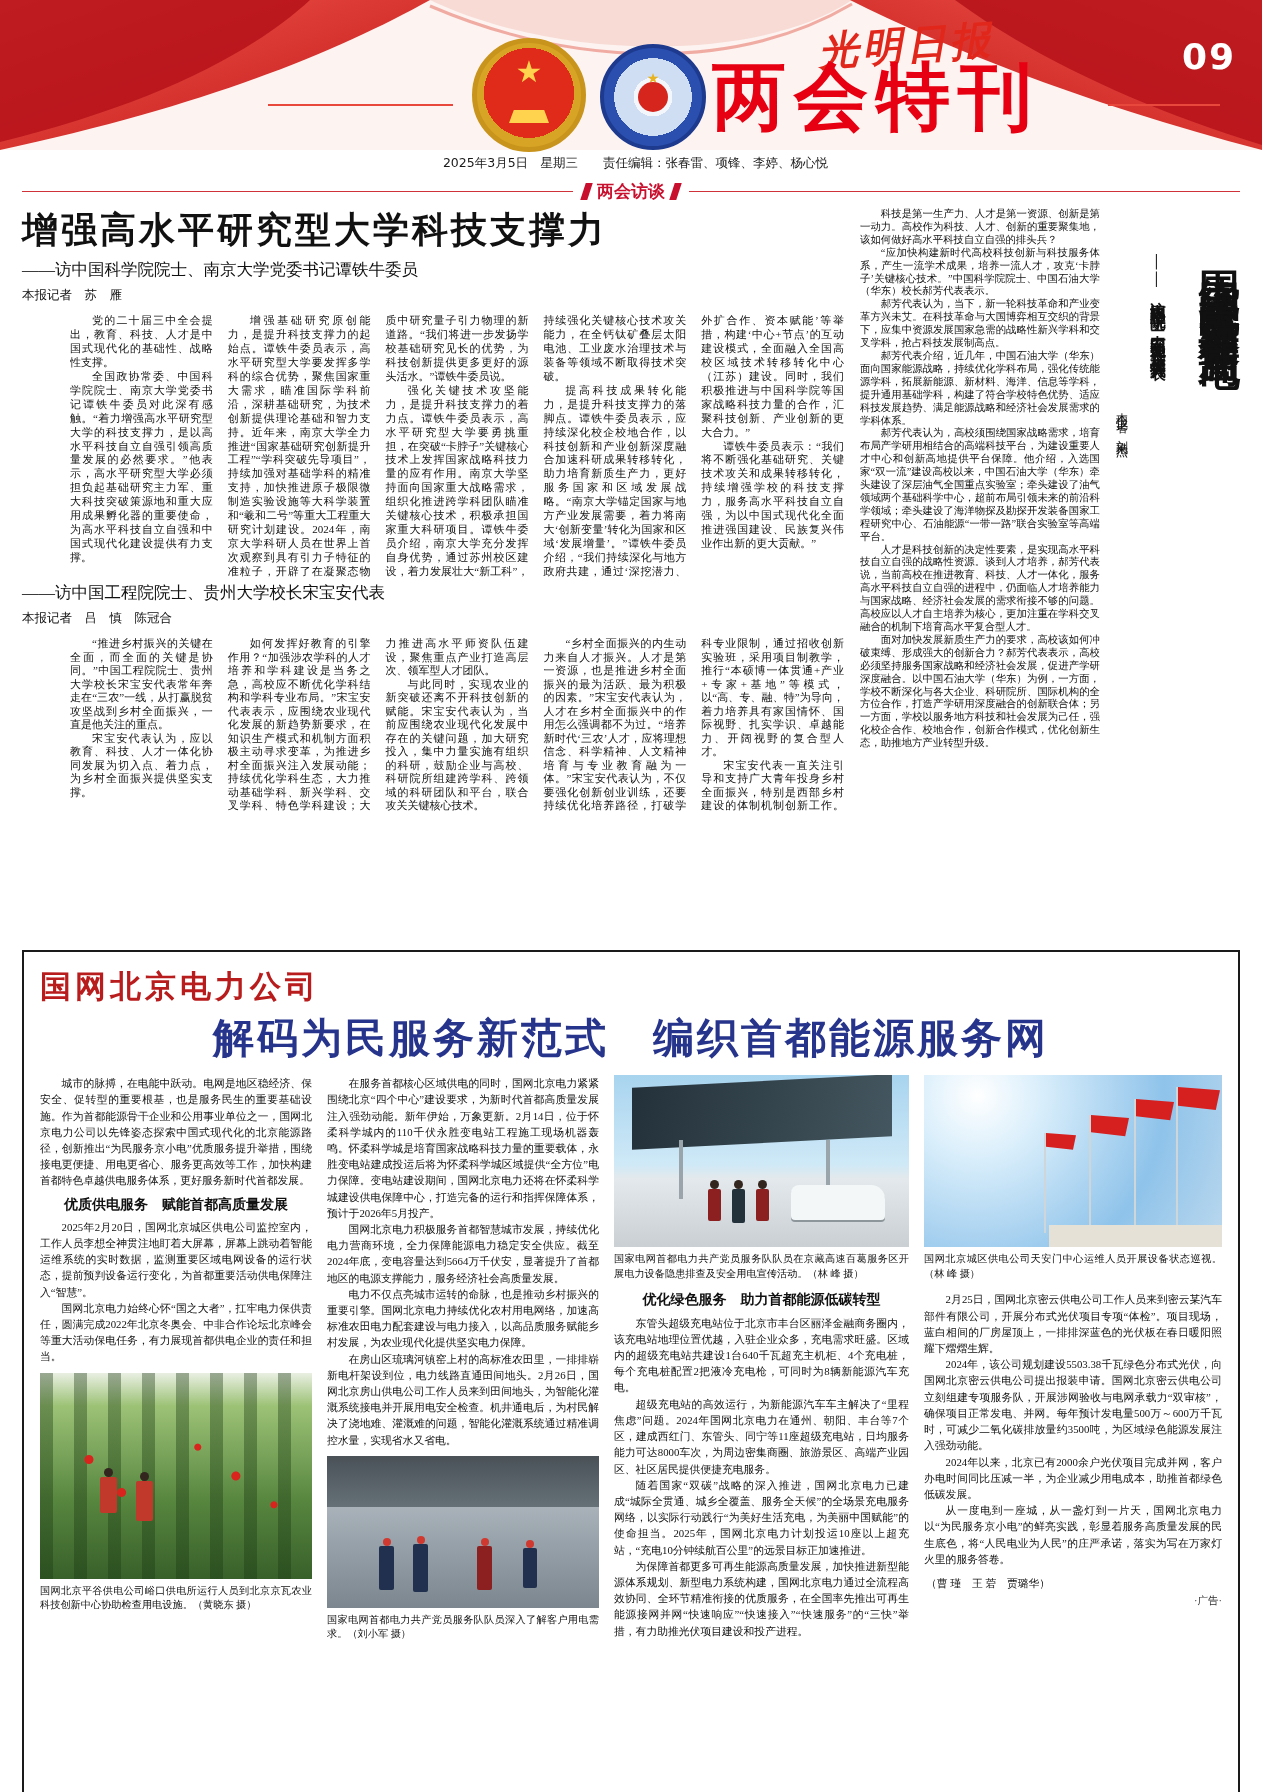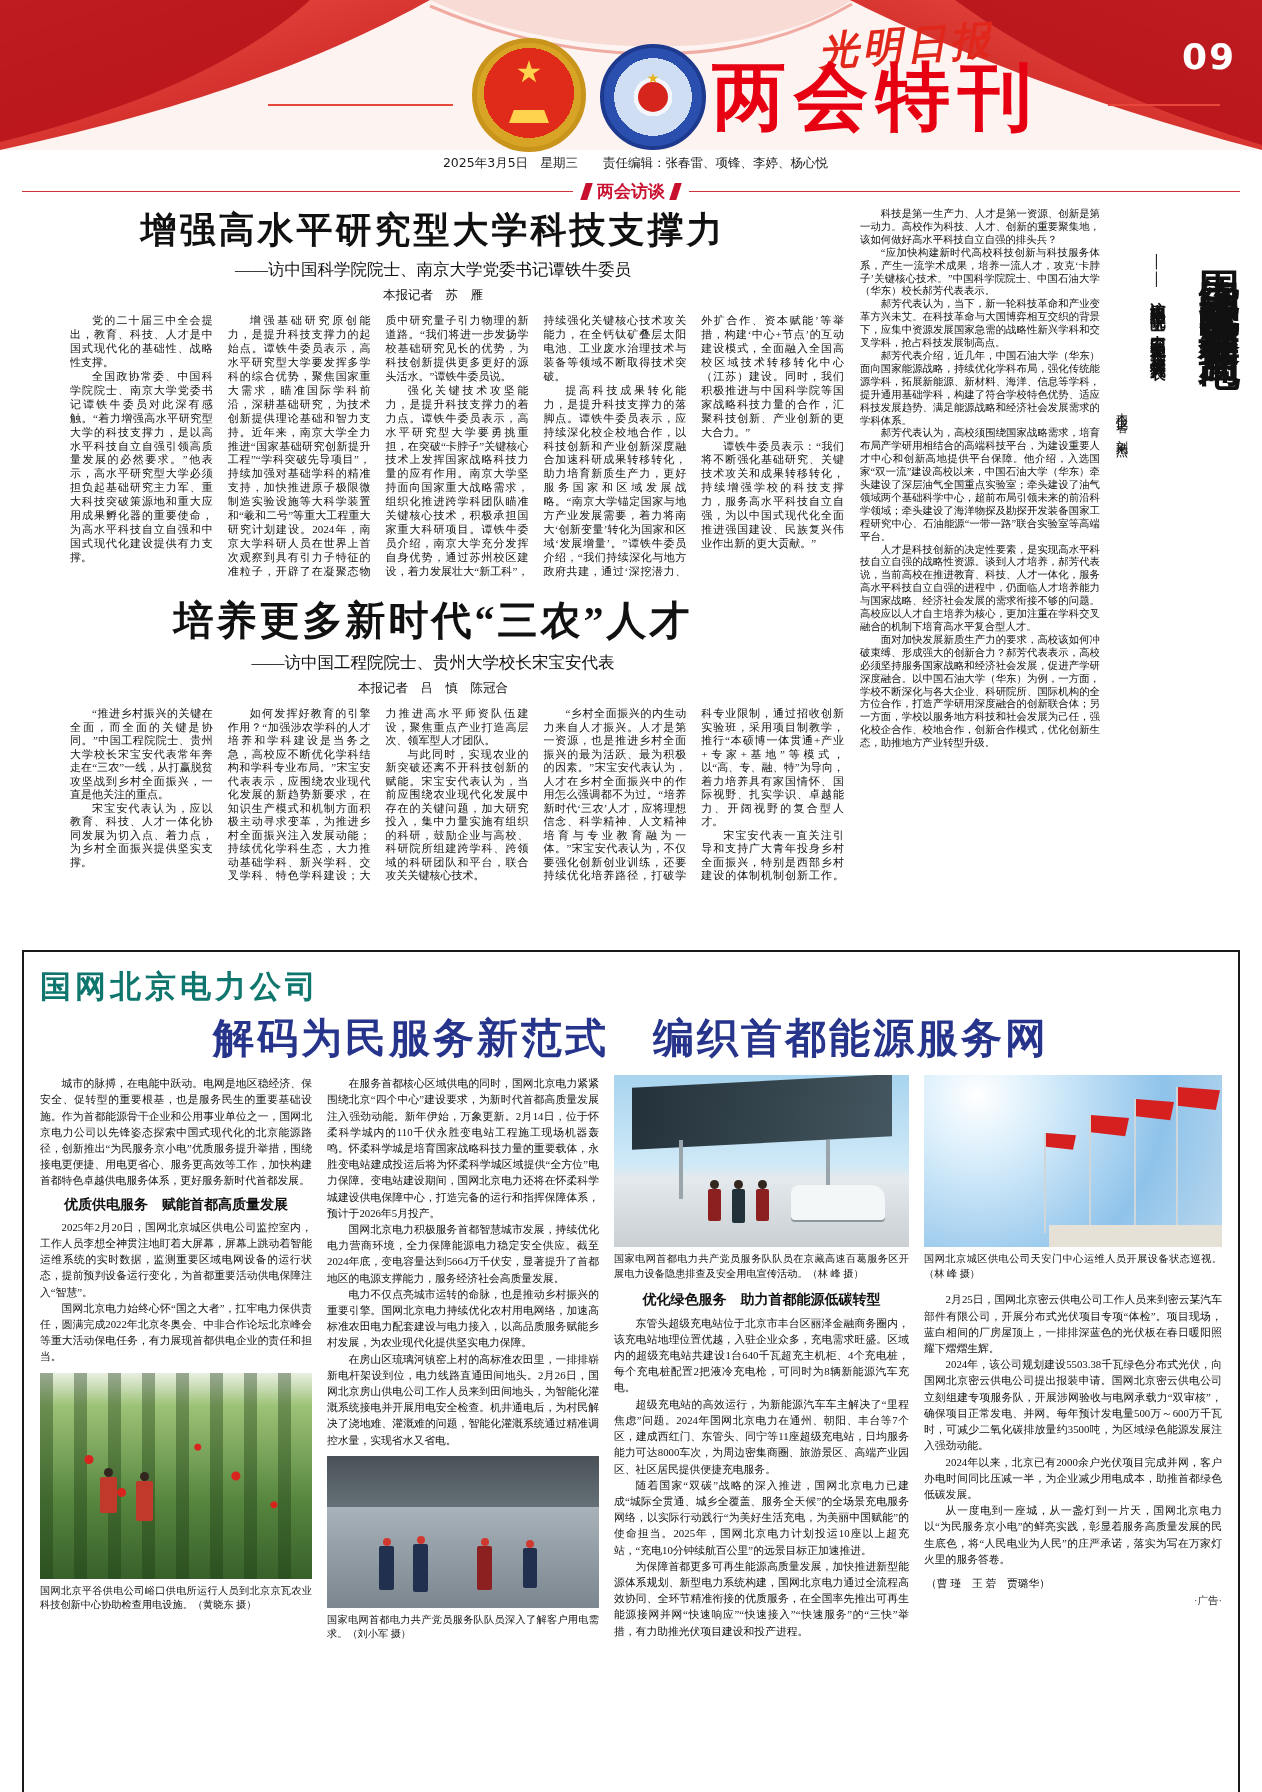--- a/index.html
+++ b/index.html
@@ -34,39 +34,39 @@
      font-family:"DejaVu Sans",sans-serif;padding-left:9px;}
   
   .section-bar{display:flex;align-items:center;gap:10px;margin:4px 22px 6px;height:22px;}
   .rline{flex:1;height:1px;background:#cf3339;}
   .sec-label{display:flex;align-items:center;gap:7px;color:#c8102e;font-weight:900;font-size:17px;
      font-family:"DejaVu Sans",sans-serif;}
   .slash{display:inline-block;width:7px;height:17px;background:#c8102e;transform:skewX(-18deg);}
   
   .content{display:flex;gap:16px;padding:0 22px;height:730px;box-sizing:border-box;}
   .articles-left{width:856px;}
-  .a-head{text-align:center;}
+  .a-head{text-align:left;}
   .a-headline{font-size:36px;font-weight:900;letter-spacing:3px;margin:2px 0 8px;line-height:1.15;}
   .a-headline.big{font-size:40px;margin-top:16px;}
   .a-subtitle{font-size:16.5px;margin:0 0 6px;}
   .a-byline{font-size:12.5px;margin:0 0 10px;}
   .a-body{column-gap:15px;text-align:justify;overflow:hidden;margin-left:48px;}
   .a1-body{column-count:5;height:268px;font-size:11px;line-height:13.9px;}
   .a2-body{column-count:5;height:186px;font-size:11px;line-height:13.5px;}
   .para{margin:0;text-indent:2em;}
   
   .a3{flex:1;display:flex;gap:8px;}
   .a3-body{width:240px;font-size:10.4px;line-height:12.9px;text-align:justify;overflow:hidden;}
   .vert{writing-mode:vertical-rl;}
   .a3-byline{font-size:12px;width:22px;padding-top:195px;letter-spacing:3px;}
   .a3-subtitle{font-size:15.5px;font-weight:600;width:30px;padding-top:46px;letter-spacing:2px;}
   .a3-headline{font-size:41px;font-weight:900;width:64px;letter-spacing:6px;padding-top:30px;line-height:1;}
   
   .ad{margin:12px 22px 0;border:2px solid #1a1a1a;padding:12px 16px 10px;height:848px;box-sizing:border-box;}
-  .ad-company{color:#0f766e;font-size:31px;font-weight:900;letter-spacing:4px;margin:2px 0 0;
+  .ad-company{color:#b91c1c;font-size:31px;font-weight:900;letter-spacing:4px;margin:2px 0 0;
      font-family:"DejaVu Sans",sans-serif;}
   .ad-headline{color:#27348b;text-align:center;font-size:41px;font-weight:900;letter-spacing:3px;
      margin:8px 0 14px;line-height:1.1;}
   .ad-grid{display:grid;grid-template-columns:272px 272px 1fr 298px;gap:15px;height:690px;}
   .ad-col{overflow:hidden;font-size:10.8px;line-height:16.2px;text-align:justify;}
   .ad-sub{font-weight:900;text-align:center;font-size:14px;margin:7px 0;font-family:"DejaVu Sans",sans-serif;
      text-indent:0;}
   .ad-photo{position:relative;overflow:hidden;margin-top:8px;}
   .ad-caption{font-size:10.2px;line-height:14.6px;margin-top:5px;text-indent:0;}
   .ad-credits{text-align:left;margin:8px 2px 0;text-indent:0;}
@@ -185,21 +185,20 @@
           <p class="para">全国政协常委、中国科学院院士、南京大学党委书记谭铁牛委员对此深有感触。“着力增强高水平研究型大学的科技支撑力，是以高水平科技自立自强引领高质量发展的必然要求。”他表示，高水平研究型大学必须担负起基础研究主力军、重大科技突破策源地和重大应用成果孵化器的重要使命，为高水平科技自立自强和中国式现代化建设提供有力支撑。</p>
           <p class="para">增强基础研究原创能力，是提升科技支撑力的起始点。谭铁牛委员表示，高水平研究型大学要发挥多学科的综合优势，聚焦国家重大需求，瞄准国际学科前沿，深耕基础研究，为技术创新提供理论基础和智力支持。近年来，南京大学全力推进“国家基础研究创新提升工程”“学科突破先导项目”，持续加强对基础学科的精准支持，加快推进原子极限微制造实验设施等大科学装置和“羲和二号”等重大工程重大研究计划建设。2024年，南京大学科研人员在世界上首次观察到具有引力子特征的准粒子，开辟了在凝聚态物质中研究量子引力物理的新道路。“我们将进一步发扬学校基础研究见长的优势，为科技创新提供更多更好的源头活水。”谭铁牛委员说。</p>
           <p class="para">强化关键技术攻坚能力，是提升科技支撑力的着力点。谭铁牛委员表示，高水平研究型大学要勇挑重担，在突破“卡脖子”关键核心技术上发挥国家战略科技力量的应有作用。南京大学坚持面向国家重大战略需求，组织化推进跨学科团队瞄准关键核心技术，积极承担国家重大科研项目。谭铁牛委员介绍，南京大学充分发挥自身优势，通过苏州校区建设，着力发展壮大“新工科”，持续强化关键核心技术攻关能力，在全钙钛矿叠层太阳电池、工业废水治理技术与装备等领域不断取得技术突破。</p>
           <p class="para">提高科技成果转化能力，是提升科技支撑力的落脚点。谭铁牛委员表示，应持续深化校企校地合作，以科技创新和产业创新深度融合加速科研成果转移转化，助力培育新质生产力，更好服务国家和区域发展战略。“南京大学锚定国家与地方产业发展需要，着力将南大‘创新变量’转化为国家和区域‘发展增量’。”谭铁牛委员介绍，“我们持续深化与地方政府共建，通过‘深挖潜力、外扩合作、资本赋能’等举措，构建‘中心+节点’的互动建设模式，全面融入全国高校区域技术转移转化中心（江苏）建设。同时，我们积极推进与中国科学院等国家战略科技力量的合作，汇聚科技创新、产业创新的更大合力。”</p>
           <p class="para">谭铁牛委员表示：“我们将不断强化基础研究、关键技术攻关和成果转移转化，持续增强学校的科技支撑力，服务高水平科技自立自强，为以中国式现代化全面推进强国建设、民族复兴伟业作出新的更大贡献。”</p>
         </div>
       </div>
 
       <div>
         <div class="a-head">
-          <div class="a-headline big">培养更多新时代“三农”人才</div>
           <div class="a-subtitle">——访中国工程院院士、贵州大学校长宋宝安代表</div>
           <div class="a-byline">本报记者　吕　慎　陈冠合</div>
         </div>
         <div class="a-body a2-body">
           <p class="para">“推进乡村振兴的关键在全面，而全面的关键是协同。”中国工程院院士、贵州大学校长宋宝安代表常年奔走在“三农”一线，从打赢脱贫攻坚战到乡村全面振兴，一直是他关注的重点。</p>
           <p class="para">宋宝安代表认为，应以教育、科技、人才一体化协同发展为切入点、着力点，为乡村全面振兴提供坚实支撑。</p>
           <p class="para">如何发挥好教育的引擎作用？“加强涉农学科的人才培养和学科建设是当务之急，高校应不断优化学科结构和学科专业布局。”宋宝安代表表示，应围绕农业现代化发展的新趋势新要求，在知识生产模式和机制方面积极主动寻求变革，为推进乡村全面振兴注入发展动能；持续优化学科生态，大力推动基础学科、新兴学科、交叉学科、特色学科建设；大力推进高水平师资队伍建设，聚焦重点产业打造高层次、领军型人才团队。</p>
           <p class="para">与此同时，实现农业的新突破还离不开科技创新的赋能。宋宝安代表认为，当前应围绕农业现代化发展中存在的关键问题，加大研究投入，集中力量实施有组织的科研，鼓励企业与高校、科研院所组建跨学科、跨领域的科研团队和平台，联合攻关关键核心技术。</p>
           <p class="para">“乡村全面振兴的内生动力来自人才振兴。人才是第一资源，也是推进乡村全面振兴的最为活跃、最为积极的因素。”宋宝安代表认为，人才在乡村全面振兴中的作用怎么强调都不为过。“培养新时代‘三农’人才，应将理想信念、科学精神、人文精神培育与专业教育融为一体。”宋宝安代表认为，不仅要强化创新创业训练，还要持续优化培养路径，打破学科专业限制，通过招收创新实验班，采用项目制教学，推行“本硕博一体贯通+产业+专家+基地”等模式，以“高、专、融、特”为导向，着力培养具有家国情怀、国际视野、扎实学识、卓越能力、开阔视野的复合型人才。</p>
           <p class="para">宋宝安代表一直关注引导和支持广大青年投身乡村全面振兴，特别是西部乡村建设的体制机制创新工作。他表示，应推进“三支一扶”计划、科技特派员、特岗计划、大学生志愿服务西部计划等基层服务项目；完善人才评价和激励机制，破解人才发展体制机制改革的难点和堵点；优化人才发展环境，加大科研项目和成果转化的支持力度，强化基层农技推广体系条件和队伍建设。同时，还应加强乡村本土人才建设，建立健全本土人才链；针对青年农民和新型农业经营主体开展培训指导，培养更多有技术、懂经营、善管理的高素质农民，为乡村发展带来新活力。</p>

